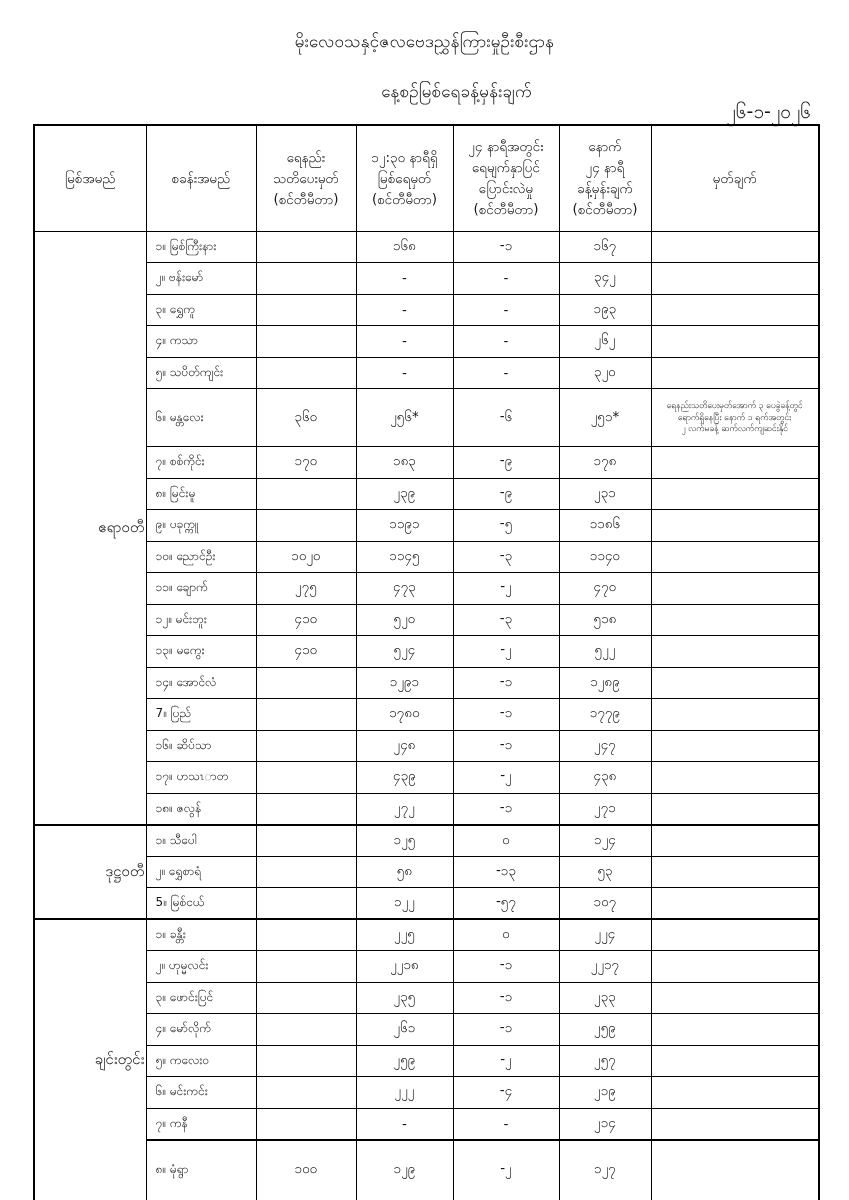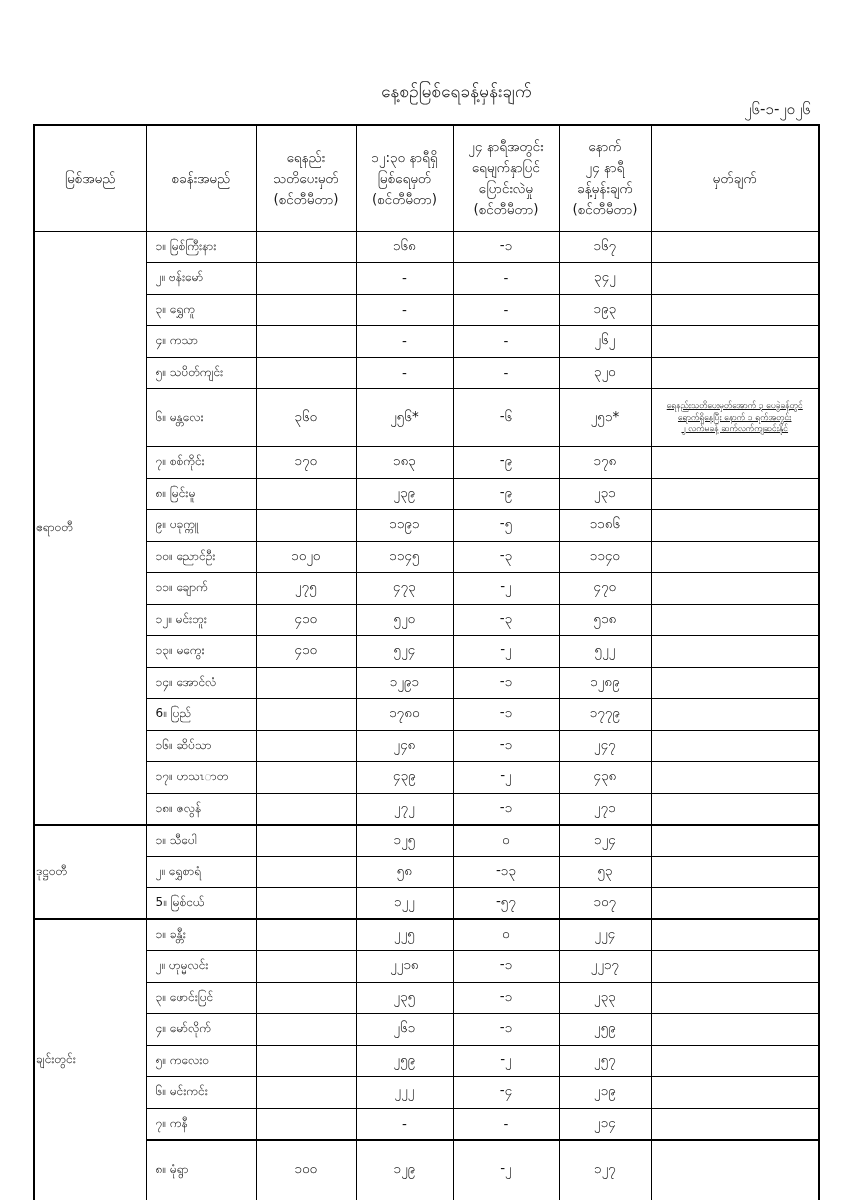--- a/index.html
+++ b/index.html
@@ -5,21 +5,21 @@
   html,body { margin:0; padding:0; background:#e8e8e8; }
   .page {
     position:relative; width:849px; height:1200px; margin:0 auto;
     background:#ffffff; color:#161616;
     font-family:"DejaVu Sans", sans-serif;
     overflow:hidden;
   }
   .title-line { position:absolute; left:0; width:100%; text-align:center; font-size:17px; letter-spacing:0.2px; }
   .title-1 { top:30px; }
   .title-2 { top:80px;padding-left:32px; }
-  .report-date { position:absolute; top:99px; right:38px; font-size:15px; }
+  .report-date { position:absolute; top:99px; right:38px; font-size:19px; }
 
   table.forecast {
     position:absolute; left:33px; top:124px; width:785px;
     border-collapse:collapse; table-layout:fixed;
     border:2px solid #000;
   }
   .forecast th, .forecast td {
     border:1px solid #000;
     vertical-align:middle;
     overflow:hidden;
@@ -36,29 +36,30 @@
     white-space:pre-line; line-height:1.55; padding:2px 1px;
   }
   .col-river  { width:112px; }
   .col-station{ width:110px; }
   .col-warn   { width:100px; }
   .col-level  { width:97px;  }
   .col-change { width:106px; }
   .col-fcst   { width:92px;  }
   .col-remark { width:168px; }
 
-  .river-cell   { text-align:left; font-size:12px; }
+  .river-cell   { text-align:right; font-size:15px; }
   .station-cell { text-align:left; font-size:12px; padding-left:9px; }
   .num-cell     { text-align:center; font-size:13.5px; }
-  .remark-cell  { text-align:center; font-size:8.5px; line-height:1.4; white-space:pre-line; padding:1px 2px;text-decoration:underline; }
+  .remark-cell  { text-align:center; font-size:8.5px; line-height:1.4; white-space:pre-line; padding:1px 2px; }
 </style>
 </head>
 <body>
 
 <div class="page">
+  <div class="title-line title-1">မိုးလေဝသနှင့်ဇလဗေဒညွှန်ကြားမှုဦးစီးဌာန</div>
   <div class="title-line title-2">နေ့စဉ်မြစ်ရေခန့်မှန်းချက်</div>
   <div class="report-date">၂၆-၁-၂၀၂၆</div>
 
   <table class="forecast">
     <colgroup>
       <col class="col-river">
         <col class="col-station">
         <col class="col-warn">
       <col class="col-level">
         <col class="col-change">
@@ -196,21 +197,21 @@
         </tr>
         <tr>
           <td class="station-cell">၁၄။ အောင်လံ</td>
           <td class="num-cell"></td>
           <td class="num-cell">၁၂၉၁</td>
           <td class="num-cell">-၁</td>
           <td class="num-cell">၁၂၈၉</td>
           <td class="remark-cell"></td>
         </tr>
         <tr>
-          <td class="station-cell">6။ ပြည်</td>
+          <td class="station-cell">7။ ပြည်</td>
           <td class="num-cell"></td>
           <td class="num-cell">၁၇၈၀</td>
           <td class="num-cell">-၁</td>
           <td class="num-cell">၁၇၇၉</td>
           <td class="remark-cell"></td>
         </tr>
         <tr>
           <td class="station-cell">၁၆။ ဆိပ်သာ</td>
           <td class="num-cell"></td>
           <td class="num-cell">၂၄၈</td>

